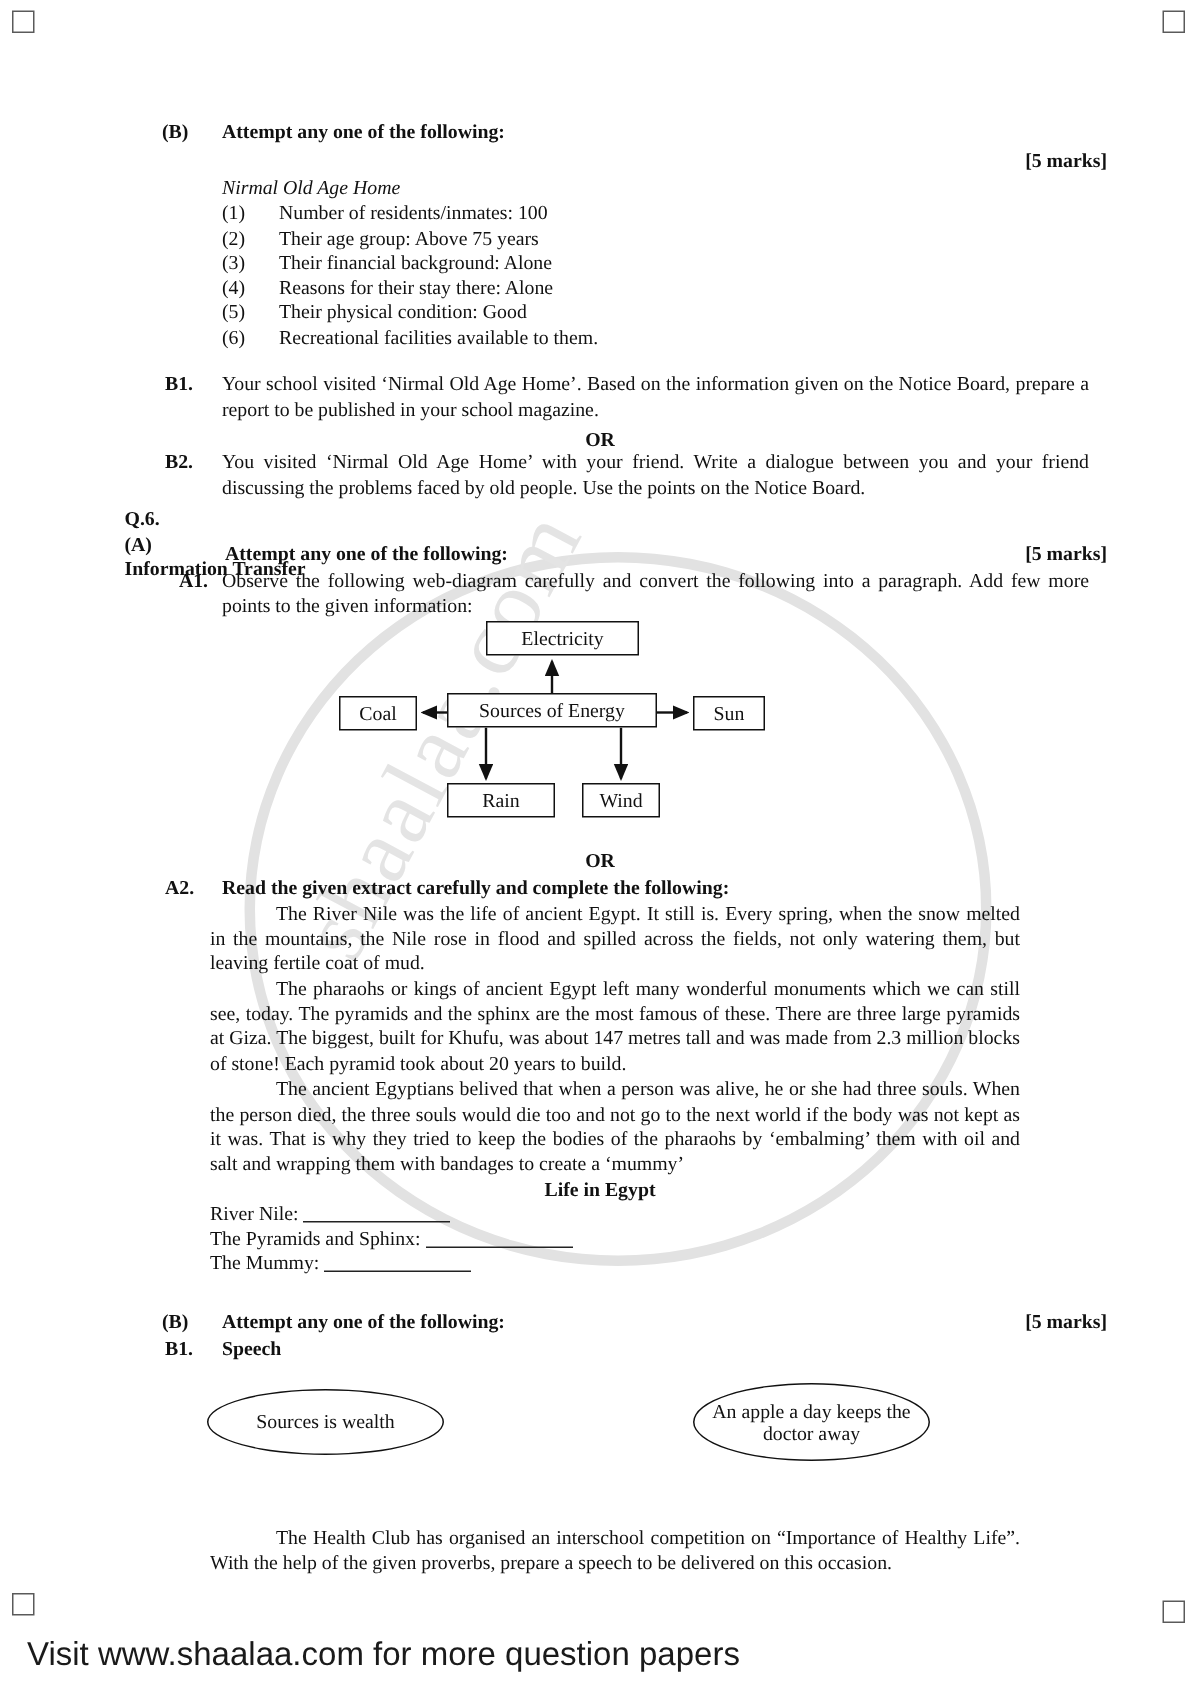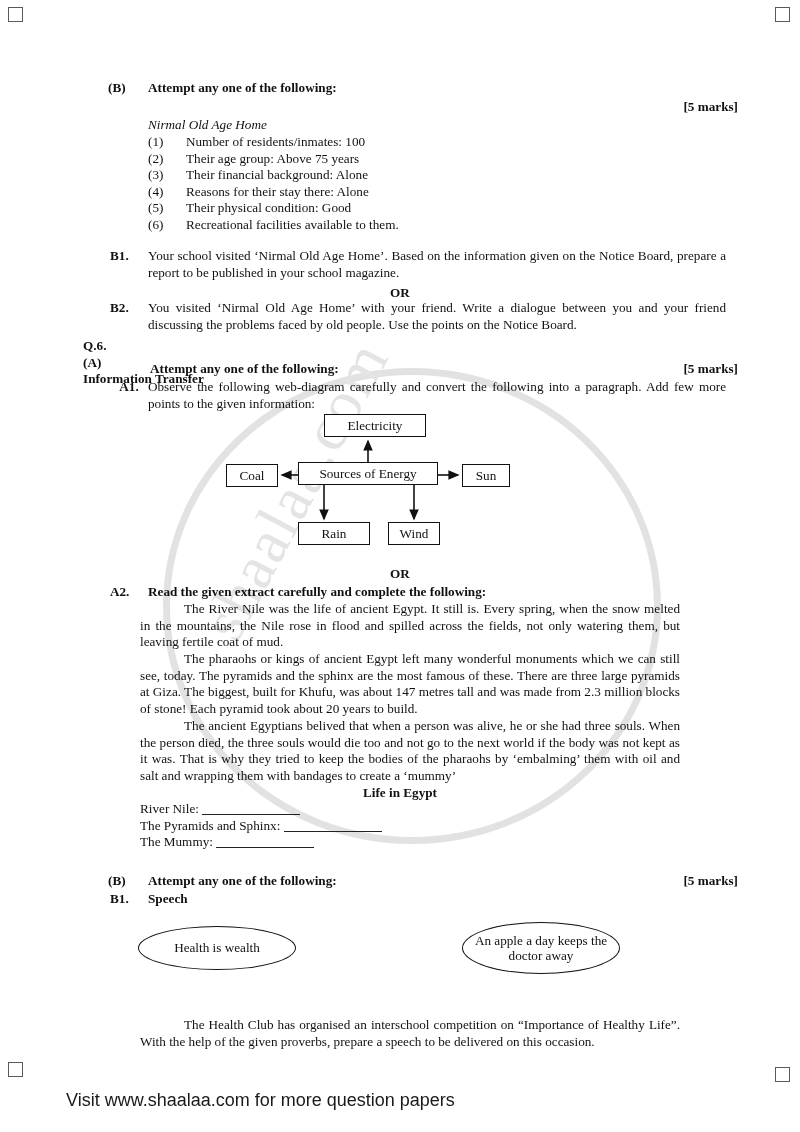--- a/index.html
+++ b/index.html
@@ -166,24 +166,23 @@
     height: 12px;
     vertical-align: -2px;
   }
 
   
   #footer {
     position: absolute;
     left: 18px;
     top: 1090px;
     font-family: "Liberation Sans", sans-serif;
-    font-size: 18px;
+    font-size: 22px;
     color: #1a1a1a;
     z-index: 2;
-    margin-left: 48px;
   }
 </style>
 </head>
 <body>
 
 <div id="page">
 
   <div class="corner-mark tl"></div>
   <div class="corner-mark tr"></div>
   <div class="corner-mark bl"></div>
@@ -317,21 +316,21 @@
       <span class="txt bold">Attempt any one of the following:</span>
     </div>
     <div class="marks" style="top:873px;">[5 marks]</div>
 
     <div class="row" style="left:110px; top:891px;">
       <span class="lbl txt" style="width:38px;">B1.</span>
       <span class="txt bold">Speech</span>
     </div>
 
     <div id="ovals">
-      <div class="oval" id="oval-1">Health is wealth</div>
+      <div class="oval" id="oval-1">Sources is wealth</div>
       <div class="oval" id="oval-3">An apple a day keeps the doctor away</div>
     </div>
 
     <div class="txt just" style="position:absolute; left:140px; top:989px; width:540px; text-indent:44px;margin-top:28px;">The Health Club has organised an interschool competition on “Importance of Healthy Life”. With the help of the given proverbs, prepare a speech to be delivered on this occasion.</div>
 
   </div>
 
   <div id="footer">Visit www.shaalaa.com for more question papers</div>
 
 </div>

